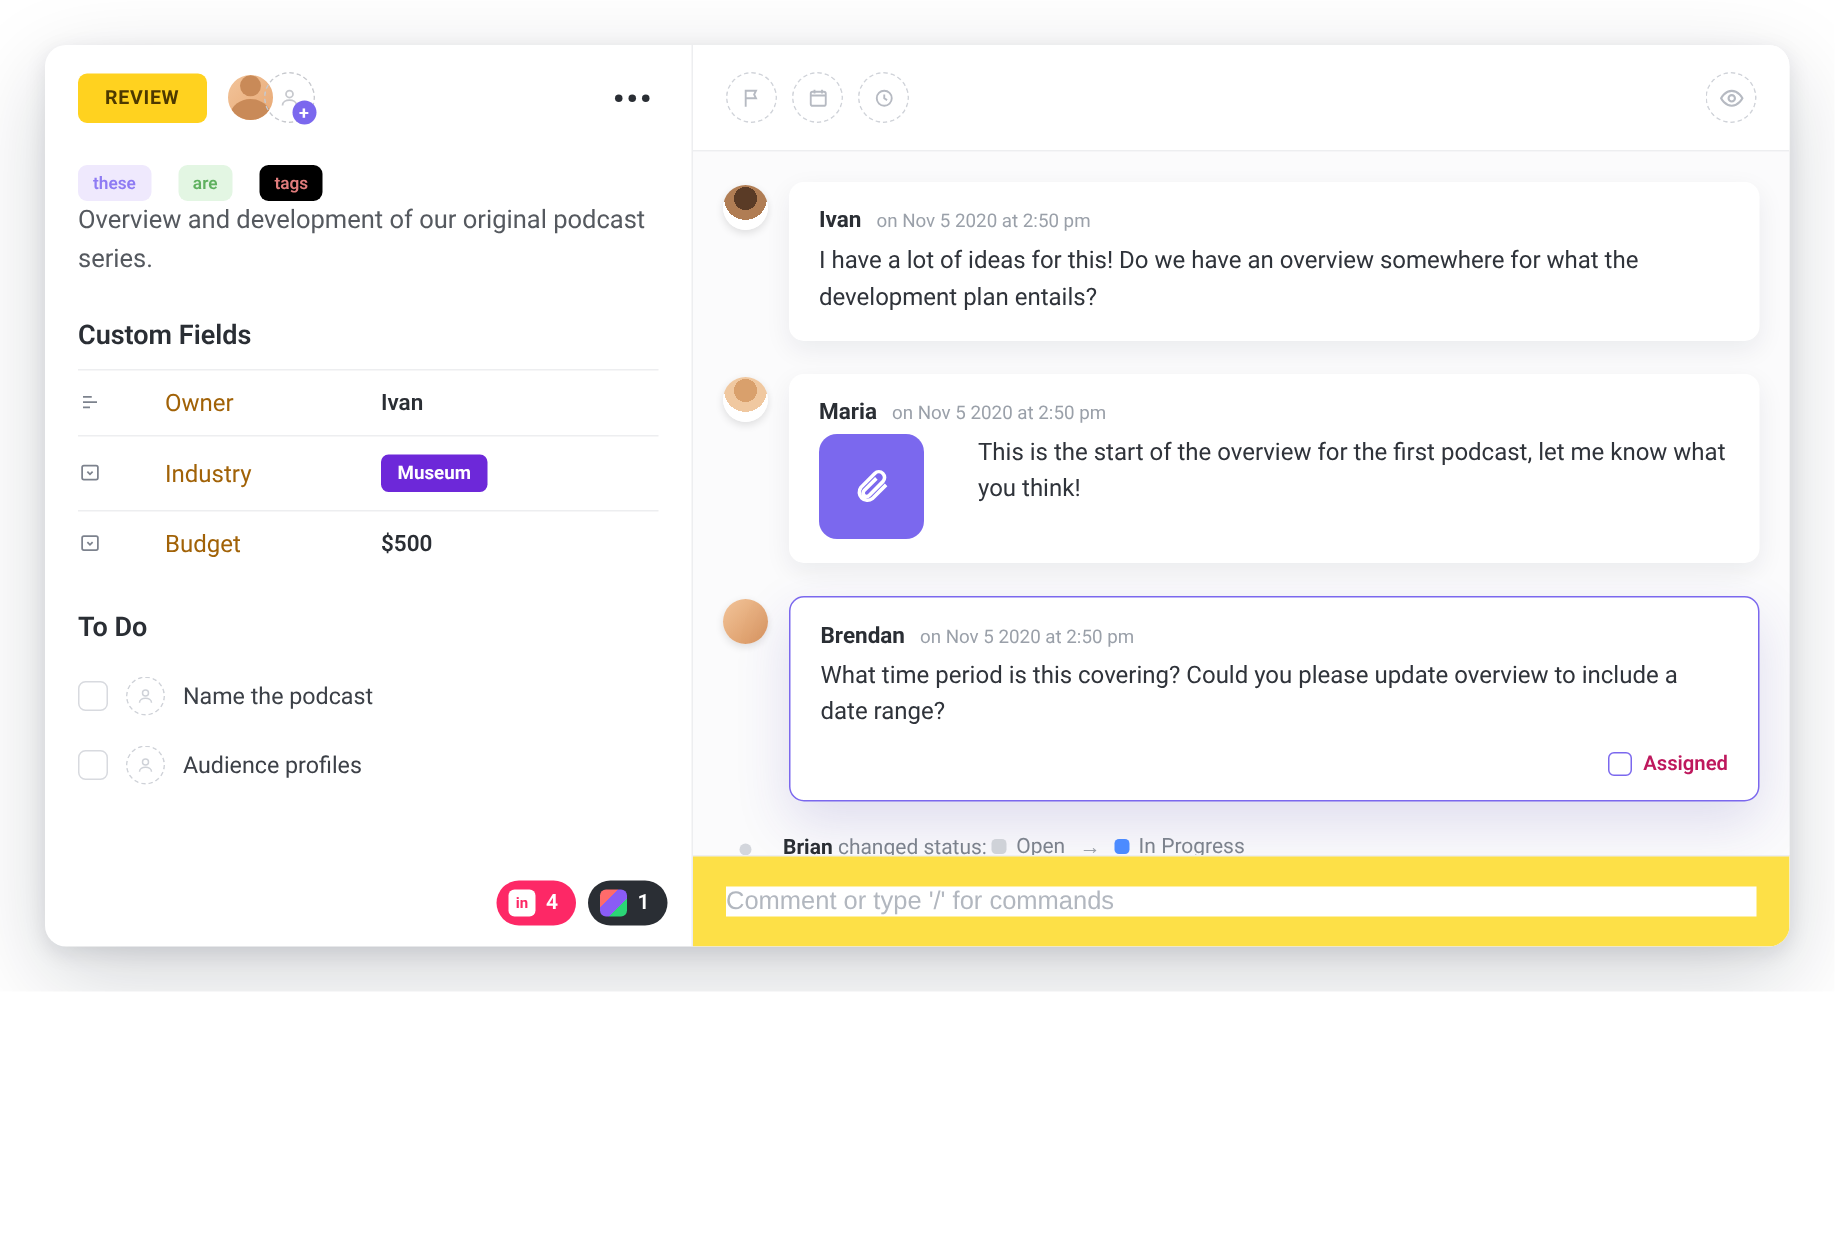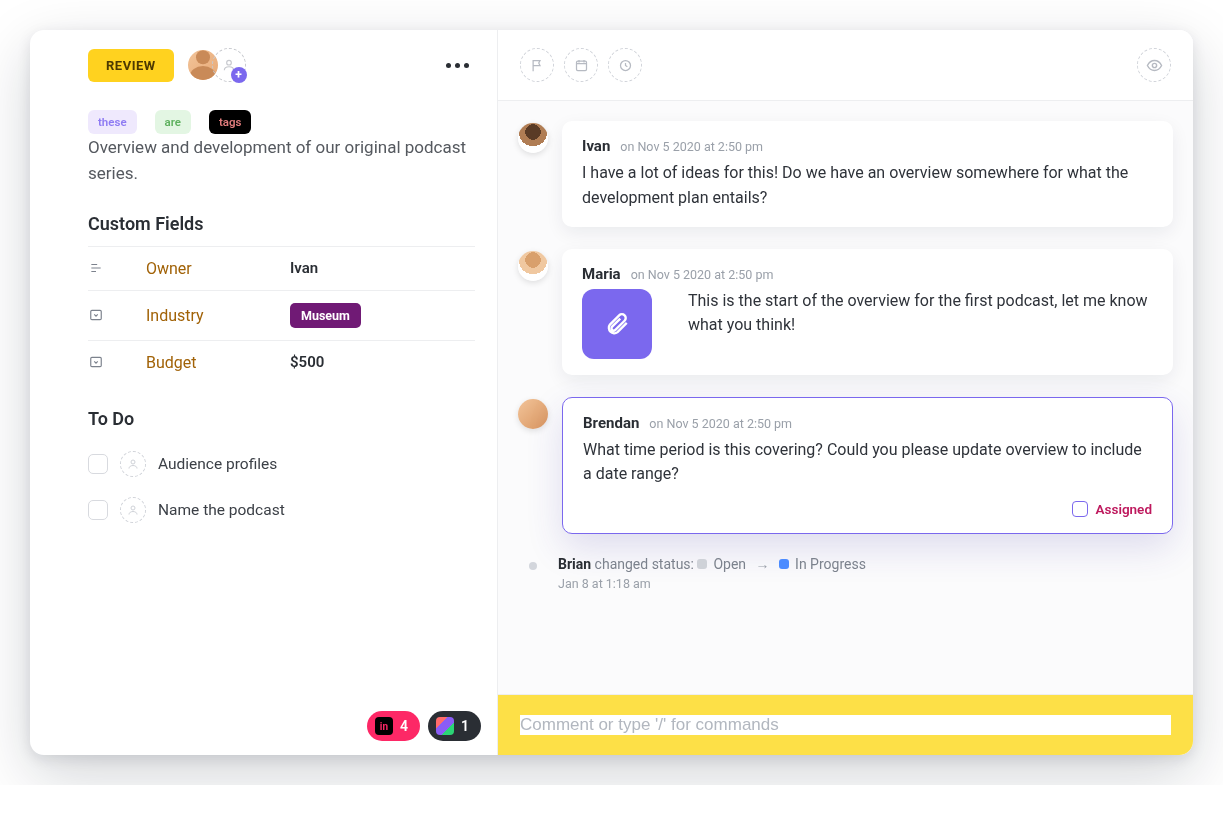--- a/index.html
+++ b/index.html
@@ -4,28 +4,27 @@
 <style>
 * { margin: 0; padding: 0; box-sizing: border-box; }
 body {
   font-family: -apple-system, BlinkMacSystemFont, "Segoe UI", Roboto, Helvetica, Arial, sans-serif;
   background: #fff;
   padding: 30px;
   color: #2a2e34;
 }
 .window {
   width: 1163px;
-  height: 725px;
+  height: 601px;
   background: #fff;
   border-radius: 14px;
   box-shadow: 0 20px 60px rgba(10,20,40,0.18), 0 4px 14px rgba(10,20,40,0.10);
   overflow: hidden;
   display: flex;
   position: relative;
-  padding-left: 36px;
 }
 .left {
   width: 432px;
   border-right: 1px solid #edeef0;
   display: flex;
   flex-direction: column;
   position: relative;
 }
 .right {
   flex: 1;
@@ -134,21 +133,21 @@
 .field-row{
   display:flex;align-items:center;
   border-top:1px solid #edeef0;
   padding:12px 0;
   gap:14px;
 }
 .field-row:first-child{border-top:1px solid #edeef0;}
 .field-icon{width:16px;height:16px;display:flex;align-items:center;justify-content:center;color:#7c828d;}
 .field-label{width:130px;color:#a16207;font-size:16px;margin-left:28px;}
 .field-value{font-weight:600;font-size:15px;}
-.badge{background:#701a75;color:#fff;font-size:12.5px;font-weight:700;padding:5px 11px;border-radius:5px;}
+.badge{background:#6d28d9;color:#fff;font-size:12.5px;font-weight:700;padding:5px 11px;border-radius:5px;}
 
 .todos{padding:0 22px;}
 .todo-row{
   display:flex;align-items:center;gap:12px;
   padding:10px 0;
 }
 .checkbox{
   width:20px;height:20px;border:1.5px solid #d8dadf;border-radius:5px;cursor:pointer;
 }
 .assignee-dashed{
@@ -163,21 +162,21 @@
   display:flex;gap:8px;
 }
 .chip{
   display:flex;align-items:center;gap:7px;
   padding:6px 12px 6px 8px;border-radius:999px;
   color:#fff;font-weight:600;font-size:14px;
   cursor:pointer;
 }
 .chip .square{width:18px;height:18px;border-radius:4px;display:flex;align-items:center;justify-content:center;font-size:10px;font-weight:700;}
 .chip.pink{background:#fd2866;}
-.chip.pink .square{background:#000000;color:#fd2866;}
+.chip.pink .square{background:#ffffff;color:#fd2866;}
 .chip.dark{background:#2a2e34;}
 .chip.dark .square{background:linear-gradient(135deg,#ff6b6b 0 33%,#8a5cf6 33% 66%,#2bd576 66% 100%);color:transparent;}
 
 
 .right-header{
   display:flex;align-items:center;gap:10px;
   padding:18px 22px;
   border-bottom:1px solid #edeef0;
   background:#fff;
 }
@@ -325,31 +324,31 @@
     <div class="section-label">To Do</div>
     <div class="todos">
       <div class="todo-row">
         <div class="checkbox"></div>
         <div class="assignee-dashed">
           <svg width="12" height="12" viewBox="0 0 24 24" fill="none" stroke="currentColor" stroke-width="2">
               <circle cx="12" cy="8" r="4"></circle>
               <path d="M4 21c0-4 4-6 8-6s8 2 8 6"></path>
             </svg>
         </div>
-        <span class="todo-text">Audience profiles</span>
+        <span class="todo-text">Name the podcast</span>
       </div>
       <div class="todo-row">
         <div class="checkbox"></div>
         <div class="assignee-dashed">
           <svg width="12" height="12" viewBox="0 0 24 24" fill="none" stroke="currentColor" stroke-width="2">
               <circle cx="12" cy="8" r="4"></circle>
               <path d="M4 21c0-4 4-6 8-6s8 2 8 6"></path>
             </svg>
         </div>
-        <span class="todo-text">Name the podcast</span>
+        <span class="todo-text">Audience profiles</span>
       </div>
     </div>
 
     <div class="left-footer">
       <div class="chip pink">
         <div class="square">in</div>
         <span>4</span>
       </div>
       <div class="chip dark">
         <div class="square"></div>

